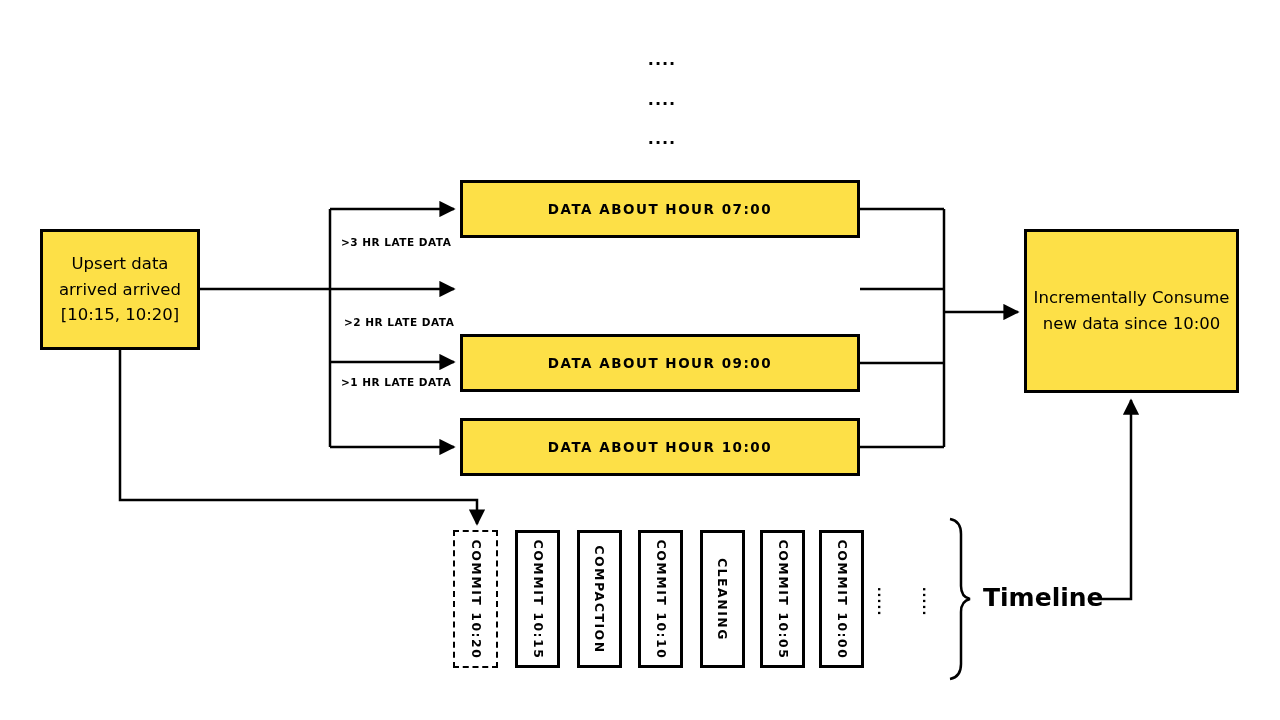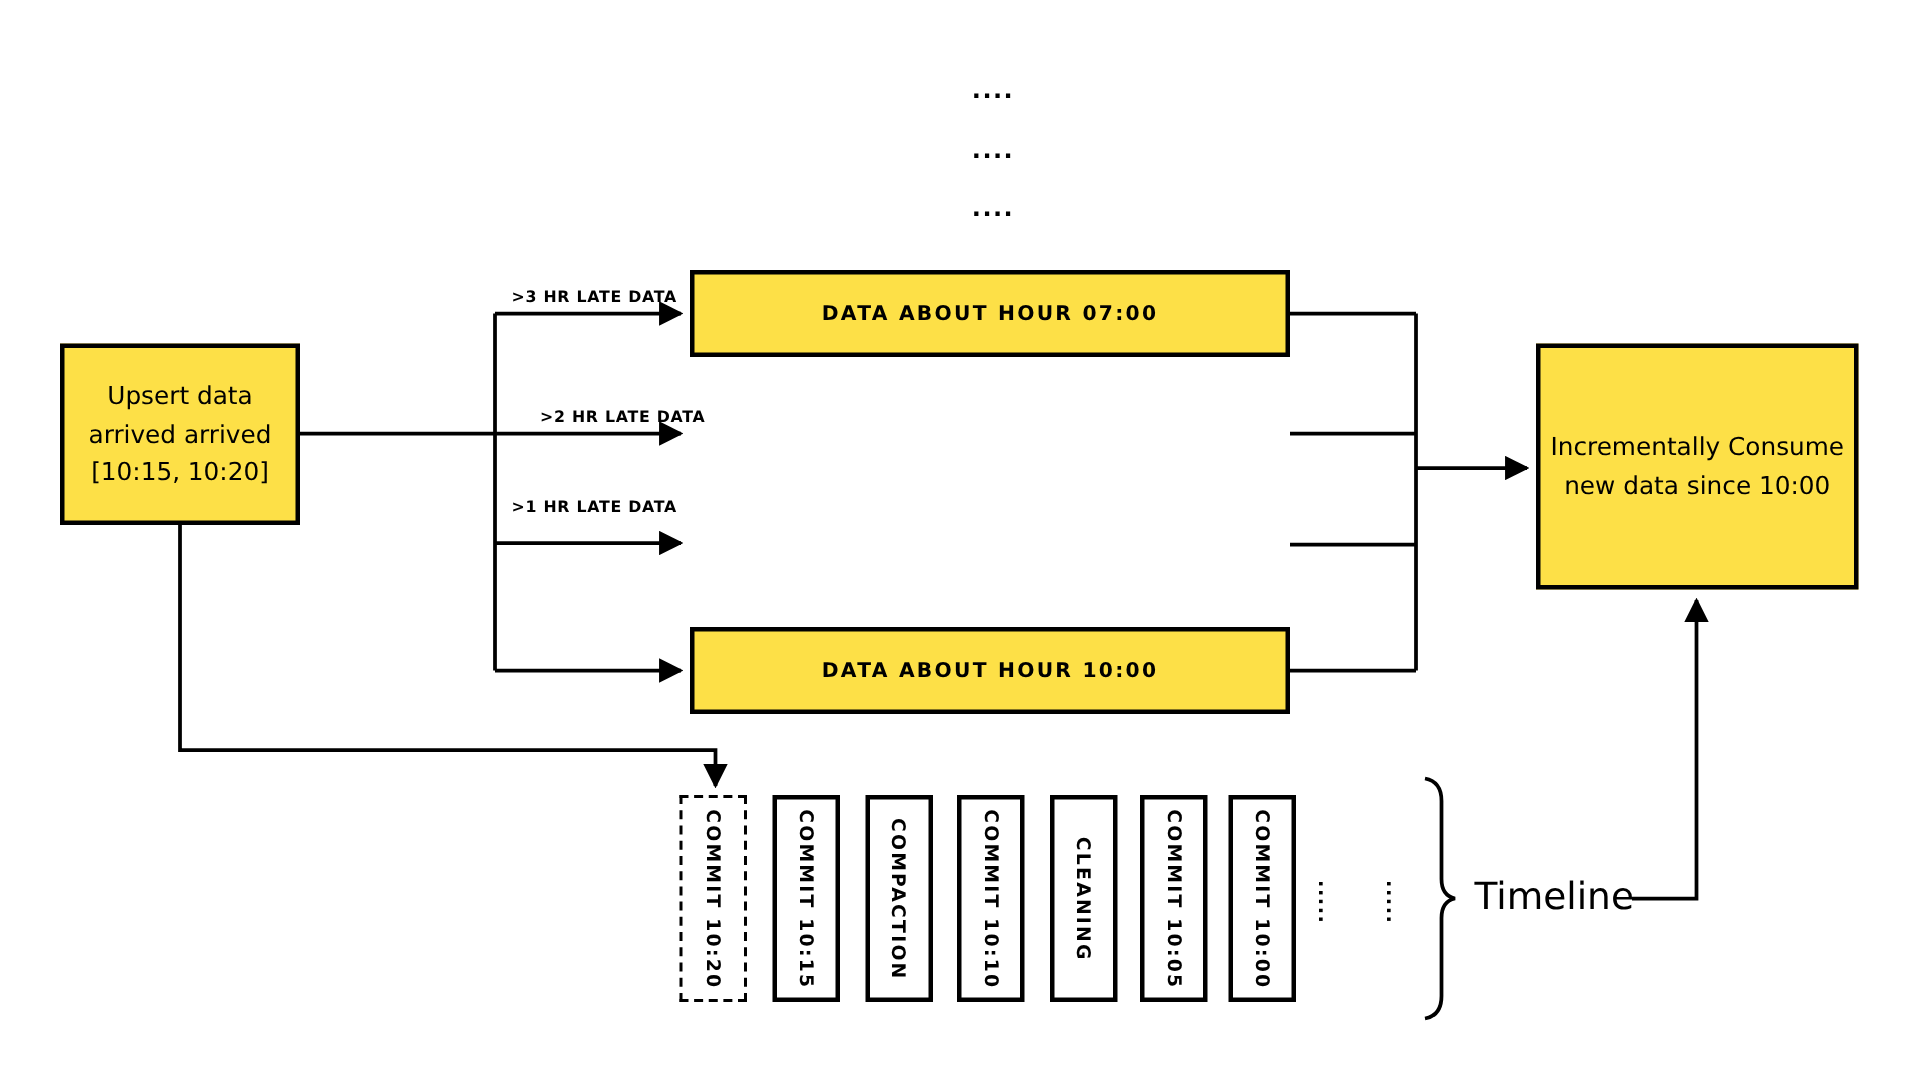--- a/index.html
+++ b/index.html
@@ -10,42 +10,42 @@
   .overlay{position:absolute;left:0;top:0;width:1280px;height:720px;}
   .box{
     position:absolute;box-sizing:border-box;border:3px solid #000;background:#fde047;
     display:flex;flex-direction:column;align-items:center;justify-content:center;
     text-align:center;
   }
   .upsert{left:40px;top:229px;width:160px;height:121px;font-size:16.5px;line-height:1.55;text-align:right;}
   .consume{left:1024px;top:229px;width:215px;height:164px;font-size:16.5px;line-height:1.6;}
   .databox{left:460px;width:400px;height:58px;font-weight:bold;font-size:13.5px;letter-spacing:1.5px;}
   .late-label{
-    position:absolute;font-weight:bold;font-size:10.5px;letter-spacing:0.5px;white-space:nowrap;
+    position:absolute;font-weight:bold;font-size:10.5px;letter-spacing:0.5px;white-space:nowrap;margin-top:44px;
   }
   .ellipsis{
     position:absolute;left:645px;width:34px;text-align:center;
     font-weight:bold;font-size:16px;line-height:10px;letter-spacing:1px;
   }
   .tbox{
     position:absolute;top:530px;width:45px;height:138px;box-sizing:border-box;
     border:3px solid #000;background:#fff;display:flex;align-items:center;justify-content:center;
   }
   .tbox.dashed{border-style:dashed;border-width:2.5px;}
   .vtext{
     transform:rotate(90deg);white-space:nowrap;
     font-weight:bold;font-size:12.5px;letter-spacing:1.5px;
   }
   .trail-dots{
     position:absolute;top:590px;width:22px;height:22px;
     display:flex;align-items:center;justify-content:center;
   }
   .trail-dots .vtext{font-size:13px;letter-spacing:1px;}
   .timeline-label{
-    position:absolute;left:983px;top:583px;font-size:25px;white-space:nowrap;
+    position:absolute;left:983px;top:583px;font-size:25px;white-space:nowrap;font-weight:bold;
   }
 </style>
 </head>
 <body>
 
 <div class="canvas">
 
   <svg class="overlay" width="1280" height="720" viewBox="0 0 1280 720" fill="none">
     <defs>
       <marker id="ah" viewBox="0 0 10 10" refX="9" refY="5" markerWidth="6.5" markerHeight="6.5" orient="auto">
@@ -75,25 +75,28 @@
   <div class="ellipsis" style="top:95px">....</div>
   <div class="ellipsis" style="top:134px">....</div>
 
   <div class="box upsert">
     <span>Upsert data</span>
     <span>arrived arrived</span>
     <span>[10:15, 10:20]</span>
   </div>
 
   <div class="late-label" style="left:341px;top:192px">&gt;3 HR LATE DATA</div>
-  <div class="late-label" style="left:360px;top:272px">&gt;2 HR LATE DATA</div>
+  <div class="late-label" style="left:344px;top:272px">&gt;2 HR LATE DATA</div>
   <div class="late-label" style="left:341px;top:332px">&gt;1 HR LATE DATA</div>
 
   <div class="box databox" style="top:180px">
     <span>DATA ABOUT HOUR 07:00</span>
+  </div>
+  <div class="box databox" style="top:334px">
+    <span>DATA ABOUT HOUR 09:00</span>
   </div>
   <div class="box databox" style="top:418px">
     <span>DATA ABOUT HOUR 10:00</span>
   </div>
 
   <div class="box consume">
     <span>Incrementally Consume</span>
     <span>new data since 10:00</span>
   </div>
 

